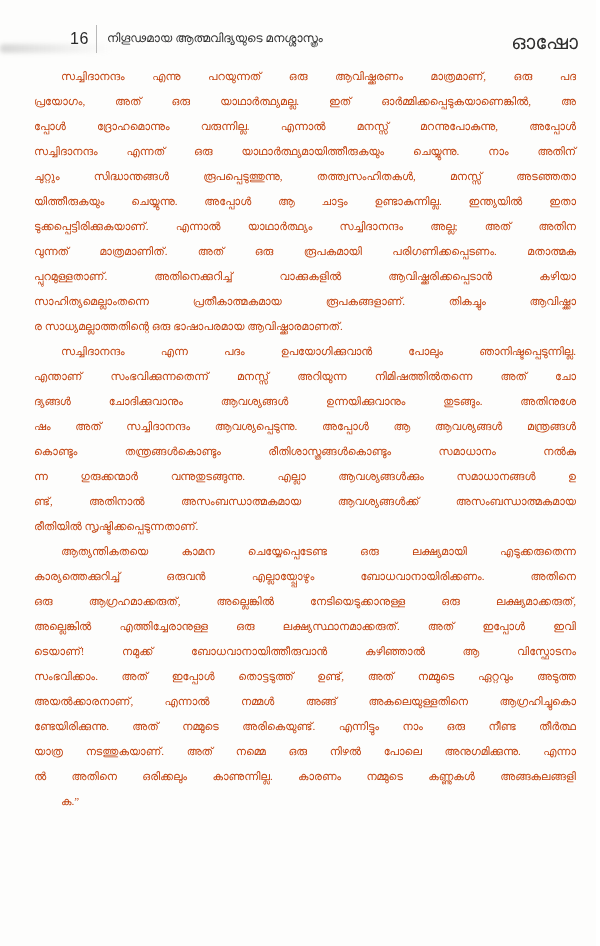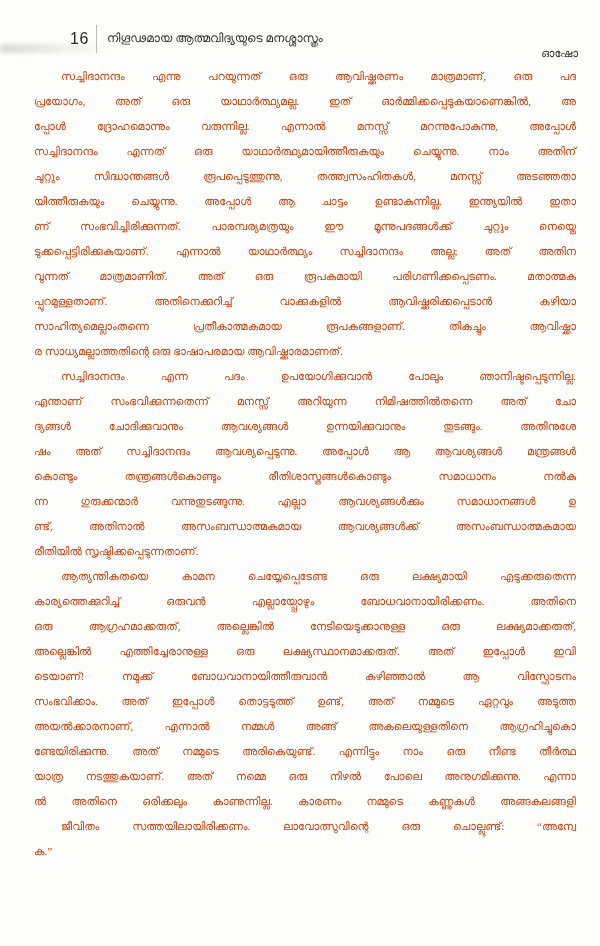--- a/index.html
+++ b/index.html
@@ -36,22 +36,22 @@
   .header-divider {
     position:absolute; left:96px; top:-2px;
     width:1px; height:28px; background:#b9b9b9;
   }
   .book-title {
     position:absolute; left:107px; top:4px;
     font-size:12px; color:#2e2e2e;
     white-space:nowrap;
   }
   .author {
-    position:absolute; right:22px; top:20px;
-    font-size:11px; color:#2e2e2e;
+    position:absolute; right:22px; top:4px;
+    font-size:20px; color:#2e2e2e;
     white-space:nowrap;
   }
   
   .content {
     position:absolute; top:64px; left:34px; width:542px;
     font-size:11px; color:#c2410c;
   }
   .para { margin:0; padding:0; }
   .para .line {
     height:25px; line-height:25px;
@@ -81,21 +81,20 @@
   </div>
 
   <div class="content">
     <div class="para">
         <div class="line">സച്ചിദാനന്ദം എന്നു പറയുന്നത് ഒരു ആവിഷ്ക്കരണം മാത്രമാണ്, ഒരു പദ</div>
         <div class="line">പ്രയോഗം, അത് ഒരു യാഥാർത്ഥ്യമല്ല. ഇത് ഓർമ്മിക്കപ്പെടുകയാണെങ്കിൽ, അ</div>
         <div class="line">പ്പോൾ ദ്രോഹമൊന്നും വരുന്നില്ല. എന്നാൽ മനസ്സ് മറന്നുപോകുന്നു, അപ്പോൾ</div>
         <div class="line">സച്ചിദാനന്ദം എന്നത് ഒരു യാഥാർത്ഥ്യമായിത്തീരുകയും ചെയ്യുന്നു. നാം അതിന്</div>
         <div class="line">ചുറ്റും സിദ്ധാന്തങ്ങൾ രൂപപ്പെടുത്തുന്നു, തത്ത്വസംഹിതകൾ, മനസ്സ് അടഞ്ഞതാ</div>
         <div class="line">യിത്തീരുകയും ചെയ്യുന്നു. അപ്പോൾ ആ ചാട്ടം ഉണ്ടാകുന്നില്ല. ഇന്ത്യയിൽ ഇതാ</div>
-        <div class="line">ണ് സംഭവിച്ചിരിക്കുന്നത്. പാരമ്പര്യമത്രയും ഈ മൂന്നുപദങ്ങൾക്ക് ചുറ്റും നെയ്തെ</div>
         <div class="line">ടുക്കപ്പെട്ടിരിക്കുകയാണ്. എന്നാൽ യാഥാർത്ഥ്യം സച്ചിദാനന്ദം അല്ല; അത് അതിന</div>
         <div class="line">വുന്നത് മാത്രമാണിത്. അത് ഒരു രൂപകമായി പരിഗണിക്കപ്പെടണം. മതാത്മക</div>
         <div class="line">പ്പുറമുള്ളതാണ്. അതിനെക്കുറിച്ച് വാക്കുകളിൽ ആവിഷ്ക്കരിക്കപ്പെടാൻ കഴിയാ</div>
         <div class="line">സാഹിത്യമെല്ലാംതന്നെ പ്രതീകാത്മകമായ രൂപകങ്ങളാണ്. തികച്ചും ആവിഷ്ക്കാ</div>
         <div class="line last">ര സാധ്യമല്ലാത്തതിന്റെ ഒരു ഭാഷാപരമായ ആവിഷ്ക്കാരമാണത്.</div>
       </div>
     <div class="para">
         <div class="line">സച്ചിദാനന്ദം എന്ന പദം ഉപയോഗിക്കുവാൻ പോലും ഞാനിഷ്ടപ്പെടുന്നില്ല.</div>
         <div class="line">എന്താണ് സംഭവിക്കുന്നതെന്ന് മനസ്സ് അറിയുന്ന നിമിഷത്തിൽതന്നെ അത് ചോ</div>
         <div class="line">ദ്യങ്ങൾ ചോദിക്കുവാനും ആവശ്യങ്ങൾ ഉന്നയിക്കുവാനും തുടങ്ങും. അതിനുശേ</div>
@@ -111,18 +110,17 @@
         <div class="line">ഒരു ആഗ്രഹമാക്കരുത്, അല്ലെങ്കിൽ നേടിയെടുക്കാനുള്ള ഒരു ലക്ഷ്യമാക്കരുത്,</div>
         <div class="line">അല്ലെങ്കിൽ എത്തിച്ചേരാനുള്ള ഒരു ലക്ഷ്യസ്ഥാനമാക്കരുത്. അത് ഇപ്പോൾ ഇവി</div>
         <div class="line">ടെയാണ്! നമുക്ക് ബോധവാനായിത്തീരുവാൻ കഴിഞ്ഞാൽ ആ വിസ്ഫോടനം</div>
         <div class="line">സംഭവിക്കാം. അത് ഇപ്പോൾ തൊട്ടടുത്ത് ഉണ്ട്, അത് നമ്മുടെ ഏറ്റവും അടുത്ത</div>
         <div class="line">അയൽക്കാരനാണ്, എന്നാൽ നമ്മൾ അങ്ങ് അകലെയുള്ളതിനെ ആഗ്രഹിച്ചുകൊ</div>
         <div class="line">ണ്ടേയിരിക്കുന്നു. അത് നമ്മുടെ അരികെയുണ്ട്. എന്നിട്ടും നാം ഒരു നീണ്ട തീർത്ഥ</div>
         <div class="line">യാത്ര നടത്തുകയാണ്. അത് നമ്മെ ഒരു നിഴൽ പോലെ അനുഗമിക്കുന്നു. എന്നാ</div>
         <div class="line">ൽ അതിനെ ഒരിക്കലും കാണുന്നില്ല. കാരണം നമ്മുടെ കണ്ണുകൾ അങ്ങകലങ്ങളി</div>
       </div>
     <div class="para">
-        <div class="line">ജീവിതം സത്തയിലായിരിക്കണം. ലാവോത്സുവിന്റെ ഒരു ചൊല്ലുണ്ട്: “അന്വേ</div>
         <div class="line last">ക.”</div>
       </div>
   </div>
 
 </div>
 
 </body></html>

